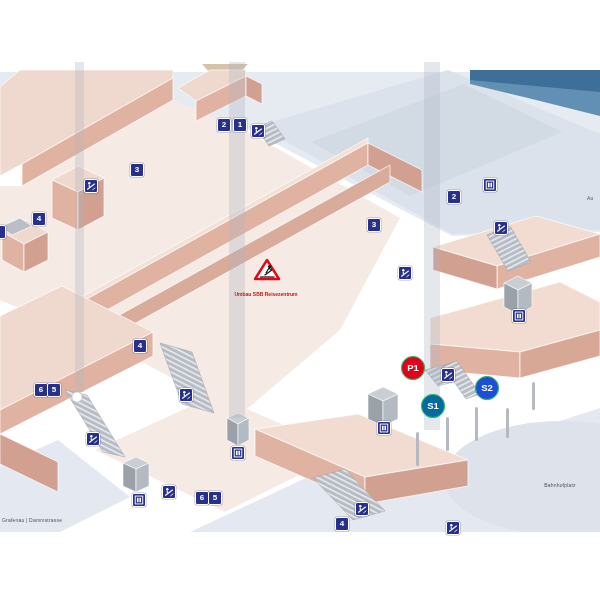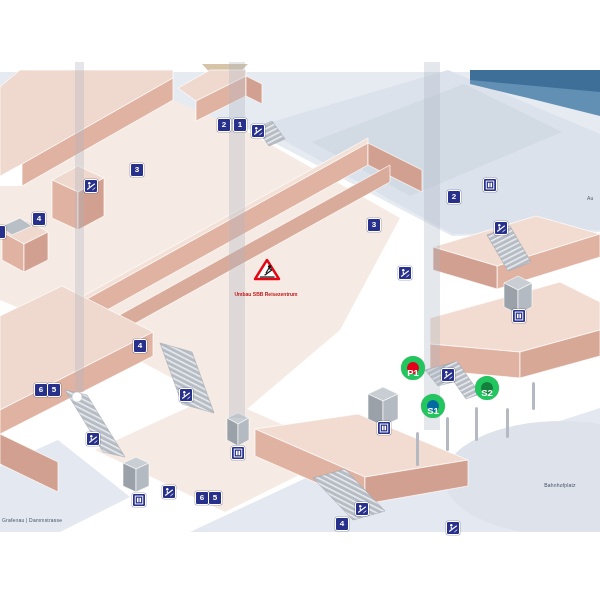--- a/index.html
+++ b/index.html
@@ -6,21 +6,21 @@
   #stage{position:relative;width:600px;height:600px;background:#fff;overflow:hidden;
          font-family:"Liberation Sans",sans-serif;}
   #scene{position:absolute;left:0;top:0;}
   #markers{position:absolute;left:0;top:0;width:600px;height:600px;}
   .sq{position:absolute;width:14px;height:14px;box-sizing:border-box;background:#27308a;
       border:1px solid #fff;border-radius:2px;color:#fff;font-weight:bold;font-size:8px;
       line-height:11px;text-align:center;box-shadow:0 0 0 .5px rgba(40,48,90,.35);}
   .sq svg{display:block;margin:0 auto;}
   .poi{position:absolute;width:24px;height:24px;border-radius:50%;color:#fff;font-weight:bold;
        font-size:9.5px;line-height:22px;text-align:center;box-sizing:border-box;
-       border:6px solid #22c55e;box-shadow:0 0 1px rgba(0,0,0,.3);}
+       border:1px solid #22c55e;box-shadow:0 0 1px rgba(0,0,0,.3);}
   .maplabel{position:absolute;font-size:5px;color:#4b5563;letter-spacing:.2px;white-space:nowrap;}
   #plaza-label{transform:translateX(-50%);}
   #construction-text{position:absolute;font-size:5px;font-weight:bold;color:#c01818;
        transform:translateX(-50%);white-space:nowrap;}
   #construction-sign{position:absolute;}
 </style>
 </head>
 <body>
 
 <div id="stage">
@@ -273,21 +273,21 @@
       <div class="sq" style="left: 377px; top: 421px;">
   <svg width="12" height="12" viewBox="0 0 14 14">
     <rect x="2.6" y="2.4" width="8.8" height="9.2" fill="none" stroke="#fff" stroke-width="1.1"></rect>
     <rect x="4.6" y="4.4" width="1.9" height="5.2" fill="#fff"></rect>
     <rect x="7.5" y="4.4" width="1.9" height="5.2" fill="#fff"></rect>
   </svg>
 </div>
       <div class="sq" style="left: -8px; top: 225px;"></div>
       <div class="poi" style="background: rgb(226, 0, 26); left: 401px; top: 356px;">P1</div>
       <div class="poi" style="background: #0369a1; left: 421px; top: 394px;">S1</div>
-      <div class="poi" style="background: #15803d; left: 475px; top: 376px;">S2</div>
+      <div class="poi" style="background: #1d4ed8; left: 475px; top: 376px;">S2</div>
     </div>
 
 <svg id="construction-sign" style="left:253px;top:258px;" width="28" height="24" viewBox="0 0 28 24">
   <polygon points="14,2 26,21 2,21" fill="#ffffff" stroke="#e30613" stroke-width="2.4" stroke-linejoin="round"></polygon>
   <circle cx="16.6" cy="8.6" r="1.7" fill="#111"></circle>
   <path d="M15.8,10.2 L13,15 M15.8,10.2 L18.8,12 M18.8,12 L11.6,17.2" stroke="#111" stroke-width="1.2" fill="none"></path>
   <path d="M7,19 H21.5" stroke="#111" stroke-width="1.2"></path>
 </svg>
 <div id="construction-text" style="left:266px;top:291px;">Umbau SBB Reisezentrum</div>
 

